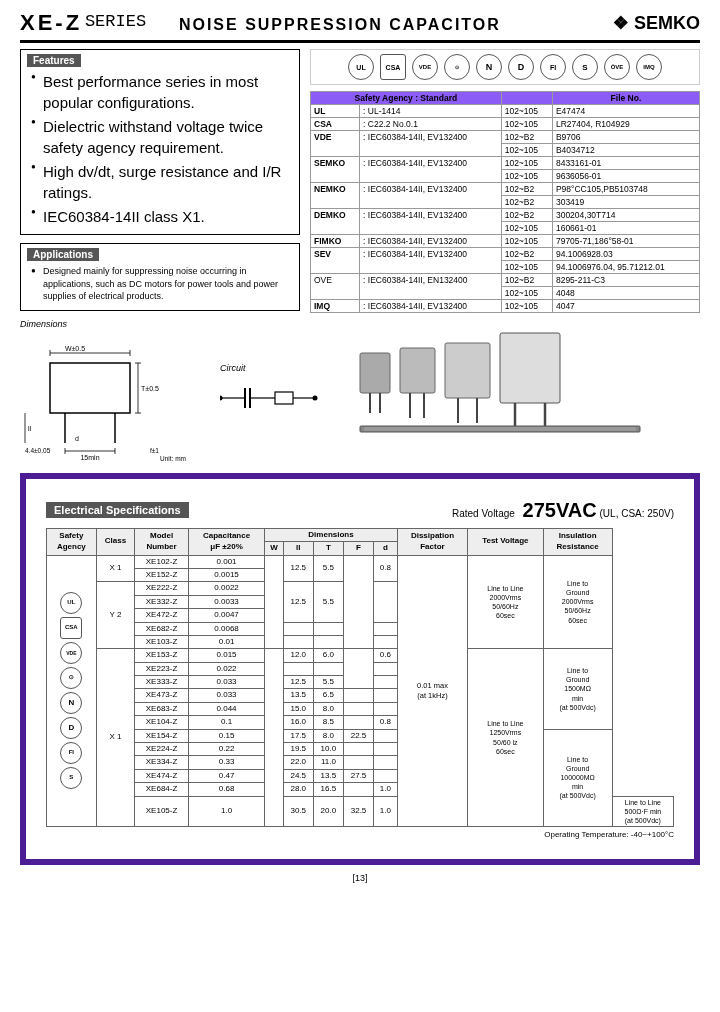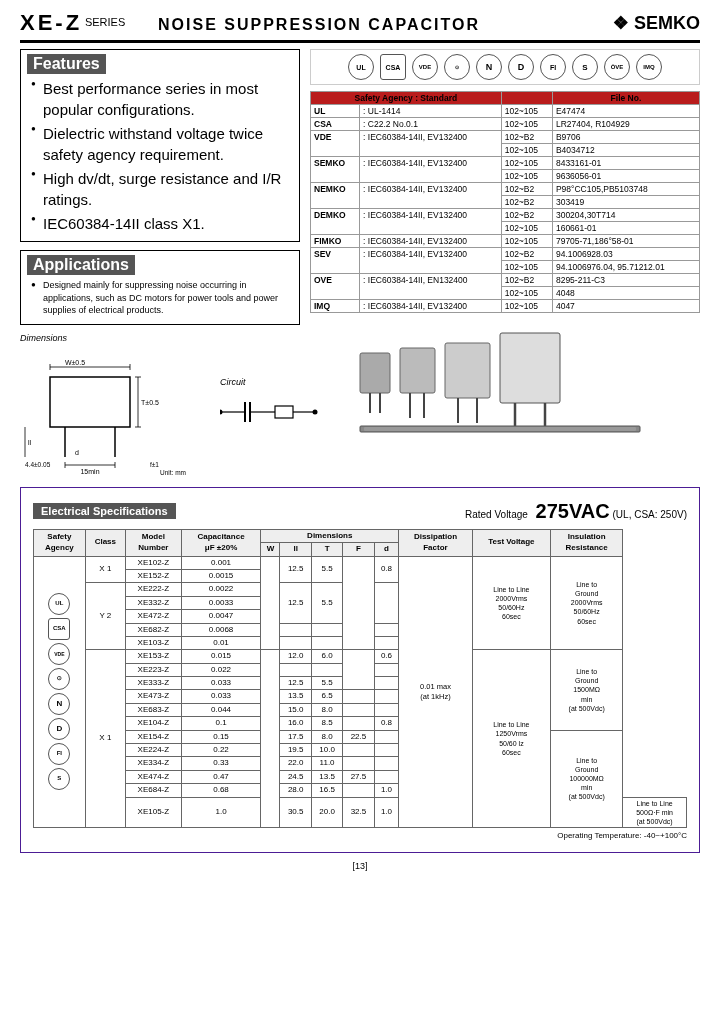--- a/index.html
+++ b/index.html
@@ -71,36 +71,36 @@
       width: 100%;
       border-collapse: collapse;
       font-size: 8.5px;
     }
     .safety-table td, .safety-table th {
       border: 1px solid #999;
       padding: 1px 3px;
       vertical-align: top;
     }
     .safety-table th {
-      background: #b91c1c;
+      background: #8b5cf6;
       font-weight: bold;
       text-align: center;
     }
 
     
     .features-box {
       border: 1px solid #000;
       margin-bottom: 8px;
       padding: 4px 6px;
     }
     .box-title {
       background: #555;
       color: #fff;
       font-weight: bold;
-      font-size: 16px;
+      font-size: 10px;
       padding: 1px 6px;
       display: inline-block;
       margin-bottom: 4px;
     }
     .features-list {
       list-style: none;
       padding-left: 4px;
     }
     .features-list li {
       padding-left: 12px;
@@ -149,22 +149,22 @@
       font-size: 9px;
       margin-bottom: 4px;
     }
     .circuit-label {
       font-style: italic;
       font-size: 9px;
     }
 
     
     .elec-section {
-      border: 1px solid #4c1d95;
-      padding: 12px;
+      border: 6px solid #4c1d95;
+      padding: 20px;
       margin-top: 8px;
     }
     .elec-header {
       display: flex;
       justify-content: space-between;
       align-items: center;
       margin-bottom: 6px;
     }
     .elec-title-box {
       background: #555;
@@ -245,21 +245,21 @@
     }
   </style>
 </head>
 <body>
 
 <div class="page">
 
   <div class="header">
     <div>
       <span style="font-size:22px; font-weight:bold; letter-spacing:3px;">XE-Z</span>
-      <span style="font-size:11px; vertical-align:super;">SERIES</span>
+      <span style="font-size:17px; vertical-align:super;font-family:Liberation Mono, monospace;">SERIES</span>
       <span style="font-size:16px; font-weight:bold; margin-left:30px; letter-spacing:2px;">NOISE SUPPRESSION CAPACITOR</span>
     </div>
     <div style="font-size:18px; font-weight:bold;">❖ SEMKO</div>
   </div>
 
   <div class="top-content">
 
     <div class="left-col">
 
       <div class="features-box">
@@ -425,21 +425,21 @@
             <td rowspan="2" style="font-weight:bold;">SEV</td>
             <td rowspan="2">: IEC60384-14II, EV132400</td>
             <td>102~B2</td>
             <td>94.1006928.03</td>
           </tr>
           <tr>
             <td>102~105</td>
             <td>94.1006976.04, 95.71212.01</td>
           </tr>
           <tr>
-            <td rowspan="2" style="font-weight:bold;">OVE</td>
+            <td rowspan="2" style="font-weight:normal;">OVE</td>
             <td rowspan="2">: IEC60384-14II, EN132400</td>
             <td>102~B2</td>
             <td>8295-211-C3</td>
           </tr>
           <tr>
             <td>102~105</td>
             <td>4048</td>
           </tr>
           <tr>
             <td style="font-weight:bold;">IMQ</td>

